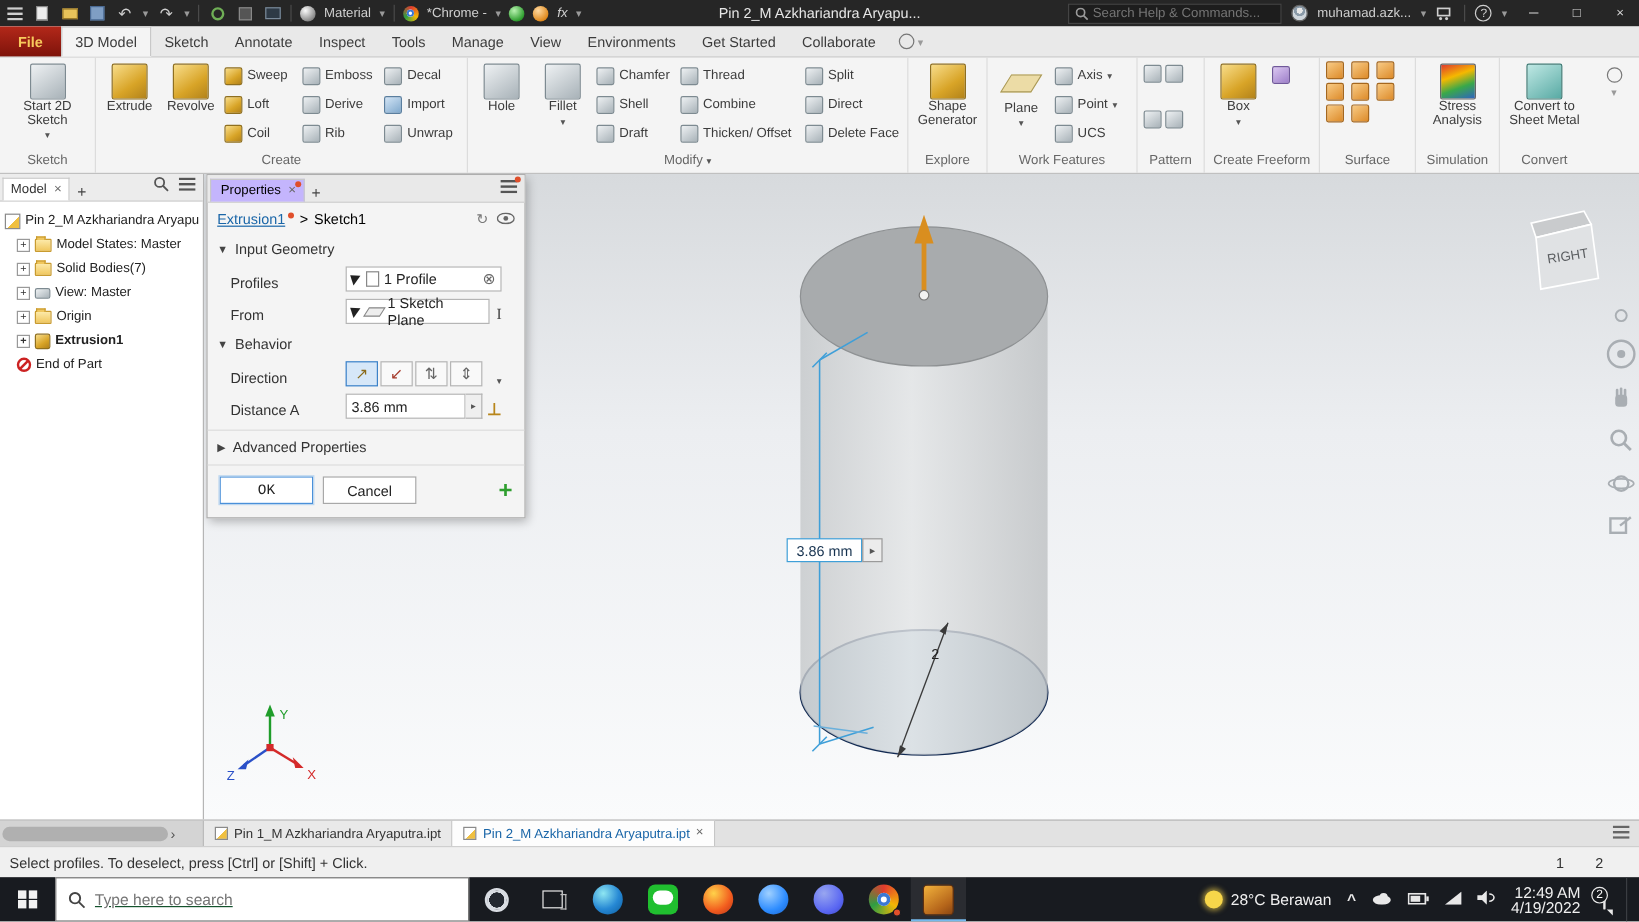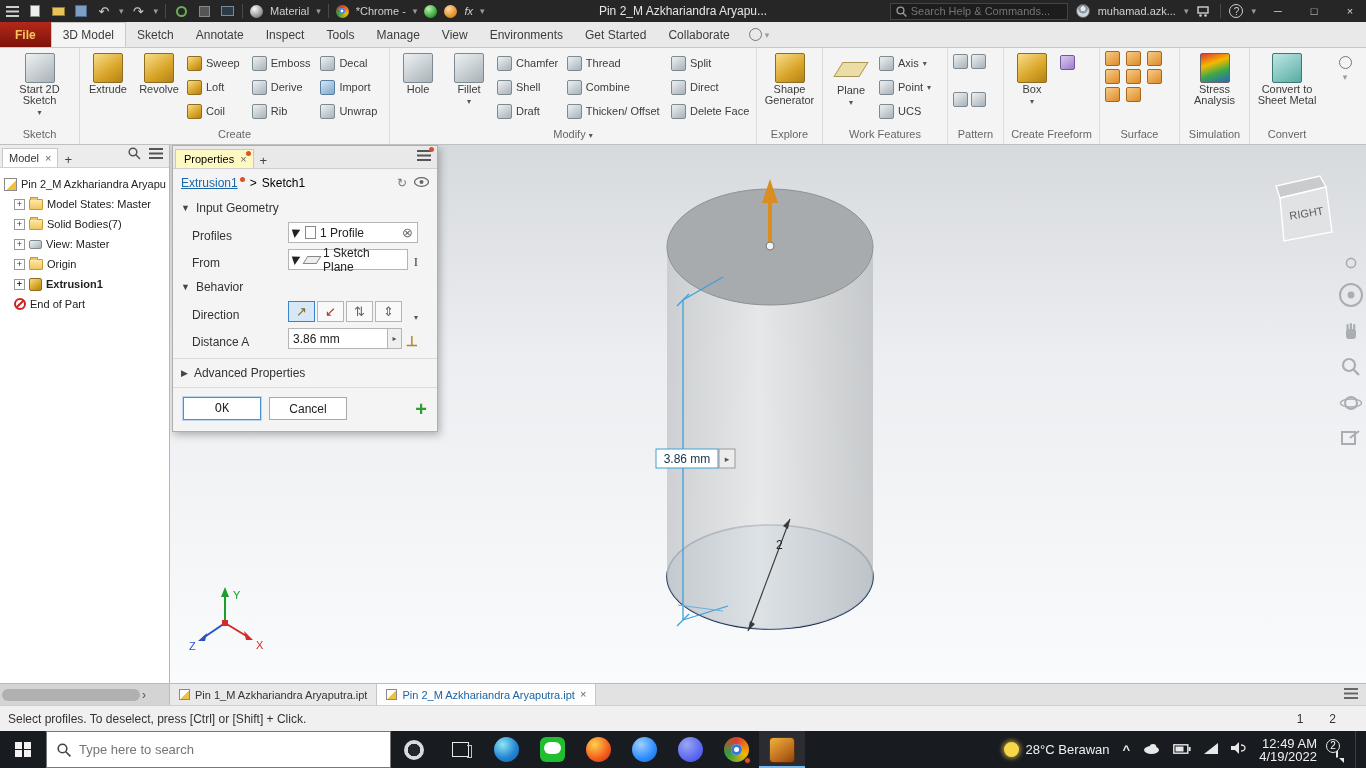--- a/index.html
+++ b/index.html
@@ -77,21 +77,21 @@
   .viewport { position:absolute; top:0; left:170px; width:1196px; height:538px; background:linear-gradient(#d7dadd, #ecEEf1 40%, #fafbfc); overflow:hidden; }
   .vpsvg { position:absolute; left:0; top:0; }
   .viewcube { position:absolute; left:1100px; top:25px; }
   .navbar { position:absolute; left:1168px; top:112px; display:flex; flex-direction:column; align-items:center; gap:13px; }
   .navitem { display:flex; align-items:center; justify-content:center; }
   .triad { position:absolute; left:16px; top:438px; }
 
   
   .props { position:absolute; left:2px; top:0; width:266px; background:#f4f4f4; border:1px solid #aeaeae; box-shadow:2px 3px 8px rgba(0,0,0,.28); }
   .ptabbar { height:23px; background:#e9e9e9; display:flex; align-items:flex-end; border-bottom:1px solid #cfcfcf; padding-left:2px; gap:2px; }
-  .ptab { background:#fef9c3; border:1px solid #c8c8c8; border-bottom:none; padding:3px 6px 3px 8px; font-size:11px; display:flex; gap:6px; align-items:center; position:relative; }
+  .ptab { background:#c4b5fd; border:1px solid #c8c8c8; border-bottom:none; padding:3px 6px 3px 8px; font-size:11px; display:flex; gap:6px; align-items:center; position:relative; }
   .reddot { width:5px; height:5px; border-radius:50%; background:#e04f2b; flex:none; }
   .crumb { display:flex; align-items:center; gap:5px; padding:7px 8px 4px; font-size:12px; }
   .crumb .parent { color:#1a66a8; text-decoration:underline; }
   .crumb-right { margin-left:auto; display:flex; gap:7px; align-items:center; color:#777; }
   .sechdr { display:flex; align-items:center; gap:6px; padding:7px 8px 4px; font-size:12px; color:#333; }
   .tri { font-size:9px; color:#444; }
   .prow { display:flex; align-items:flex-end; padding:3px 19px; font-size:12px; color:#333; }
   .plab { width:96px; flex:none; }
   .pinput { flex:1; height:21px; background:#fff; border:1px solid #b5b5b5; display:flex; align-items:center; gap:4px; padding:0 4px; font-size:12px; color:#222; }
   .cursoric { width:0; height:0; border-left:8px solid #222; border-top:3px solid transparent; border-bottom:6px solid transparent; transform:rotate(-18deg); flex:none; }
@@ -126,21 +126,21 @@
   .statusbar { position:absolute; top:705px; left:0; width:1366px; height:26px; background:#f0f0f0; border-top:1px solid #cfcfcf; display:flex; align-items:center; padding:0 8px; font-size:12px; color:#333; }
   .sb-right { margin-left:auto; display:flex; gap:26px; padding-right:22px; color:#333; }
 
   
   .taskbar { position:absolute; top:731px; left:0; width:1366px; height:37px; background:#181b20; display:flex; align-items:center; }
   .tbbtn { width:46px; height:37px; display:flex; align-items:center; justify-content:center; flex:none; position:relative; }
   .tbbtn.active-app { background:rgba(255,255,255,.08); box-shadow:inset 0 -2px 0 #76b9ed; }
   .winlogo { display:grid; grid-template-columns:7px 7px; grid-template-rows:7px 7px; gap:1.5px; }
   .winlogo span { background:#f2f2f2; }
   .tsearch { width:345px; height:37px; background:#fff; border:1px solid #777; display:flex; align-items:center; gap:8px; padding:0 10px; flex:none; }
-  .tsearch input { border:none; outline:none; font-size:13px; color:#4c1d95; width:280px; font-family:"Liberation Sans", sans-serif; }
+  .tsearch input { border:none; outline:none; font-size:13px; color:#14532d; width:280px; font-family:"Liberation Sans", sans-serif;text-decoration:underline; }
   .cortana { width:20px; height:20px; border-radius:50%; border:2.5px solid #d8dce2; background:radial-gradient(circle, #232830 55%, #d8dce2 57%); }
   .taskview { width:17px; height:15px; border:1.5px solid #e8e8e8; position:relative; background:transparent; }
   .taskview::after { content:""; position:absolute; right:-4px; top:2px; width:4px; height:11px; border:1.5px solid #bfbfbf; border-left:none; }
   .appcirc { width:25px; height:25px; border-radius:50%; }
   .edge { background:radial-gradient(circle at 35% 30%, #8ee6f2, #2688d4 55%, #0d5e9e); }
   .lineapp { width:25px; height:25px; border-radius:6px; background:#20bf2f; position:relative; }
   .lineapp::after { content:""; position:absolute; left:4px; top:5px; width:17px; height:12px; border-radius:6px; background:#fff; }
   .firefox { background:radial-gradient(circle at 35% 30%, #ffd24a, #f25c1e 60%, #b2341a); }
   .zoomapp { background:radial-gradient(circle at 35% 30%, #9fd0ff, #2d8cff 60%, #1c63c9); }
   .discord { background:radial-gradient(circle at 35% 30%, #98a6f0, #5865f2 65%, #3c46b8); }

